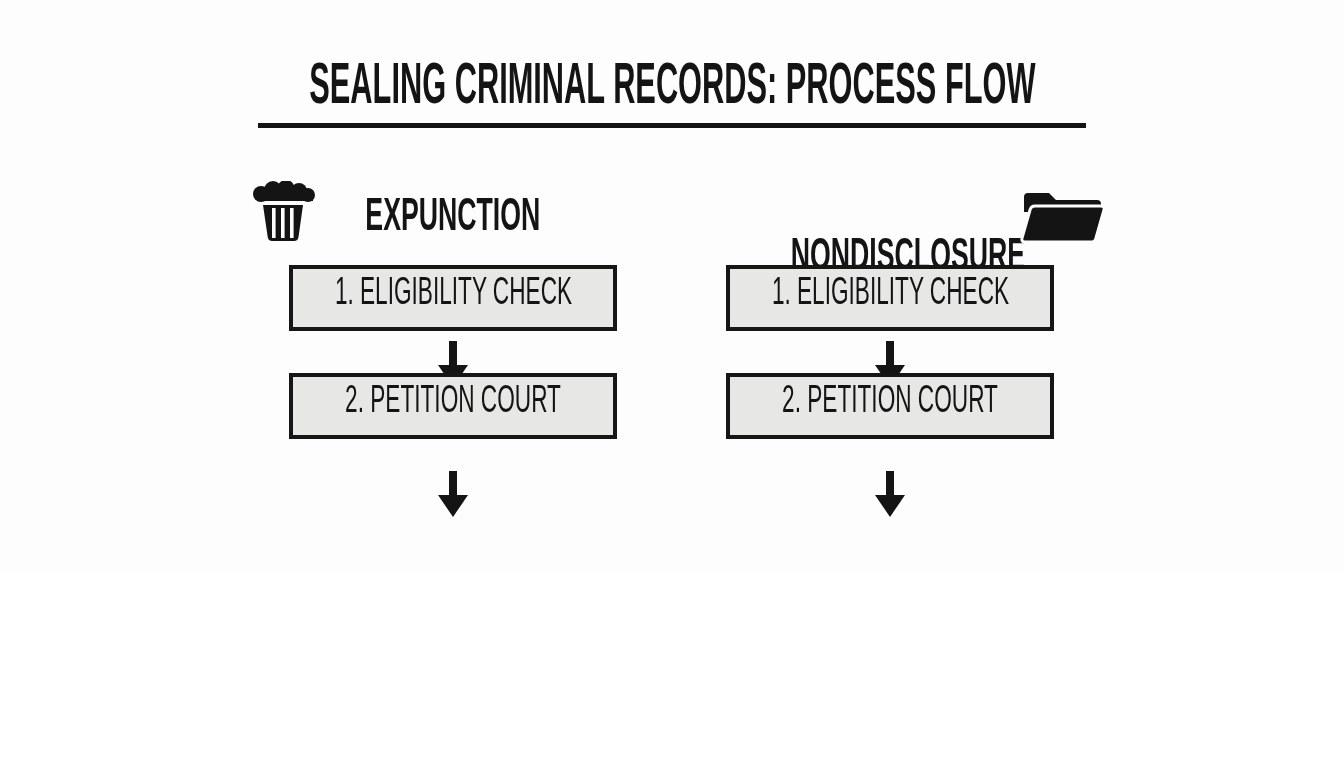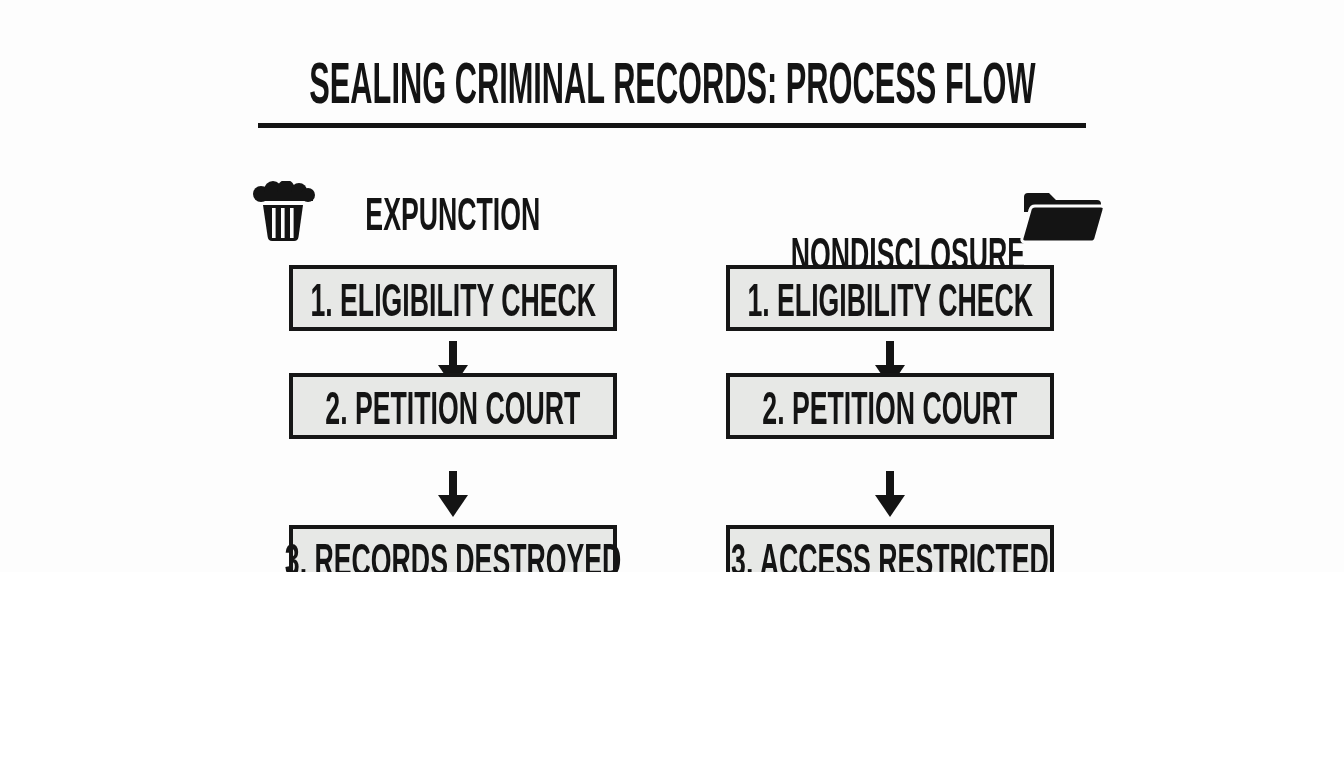--- a/index.html
+++ b/index.html
@@ -45,22 +45,22 @@
     font-weight: 700;
   }
   .col-label.left  { left: 289px; }
   .col-label.right { left: 706px; margin-top: 40px; }
   .flow-box {
     position: absolute;
     width: 328px; height: 66px;
     box-sizing: border-box;
     background: var(--boxfill, #e7e8e6);
     border: 4px solid var(--boxborder, #161616);
-    display: flex; align-items: flex-end; justify-content: center;
-    font-size: 46px; font-weight: 700;
+    display: flex; align-items: flex-start; justify-content: center;
+    font-size: 39px; font-weight: 400;
   }
   .c1 { left: 289px; }
   .c2 { left: 726px; }
   .r1 { top: 265px; }
   .r2 { top: 373px; }
   .r3 { top: 525px; }
   .arrow {
     position: absolute;
     width: 30px; height: 46px;
   }
@@ -116,23 +116,20 @@
     <rect x="11" y="0" width="8" height="26"></rect>
       <polygon points="0,24 30,24 15,46"></polygon>
   </svg>
   <div class="flow-box c1 r2">
     <span class="condense">2. PETITION COURT</span>
   </div>
   <svg class="arrow ac1 ar2" viewBox="0 0 30 46" aria-hidden="true">
     <rect x="11" y="0" width="8" height="26"></rect>
       <polygon points="0,24 30,24 15,46"></polygon>
   </svg>
-  <div class="flow-box c1 r3">
-    <span class="condense">3. RECORDS DESTROYED</span>
-  </div>
   <svg class="arrow ac1 ar3" viewBox="0 0 30 46" aria-hidden="true">
     <rect x="11" y="0" width="8" height="26"></rect>
       <polygon points="0,24 30,24 15,46"></polygon>
   </svg>
 
   <svg class="icon shredder" viewBox="0 0 90 104" aria-hidden="true">
     <rect x="25" y="3" width="40" height="27" rx="5" fill="none" stroke="currentColor" stroke-width="6"></rect>
     <rect x="33" y="12" width="24" height="4"></rect>
     <rect x="33" y="19" width="24" height="4"></rect>
     <rect x="5" y="36" width="80" height="29" rx="9"></rect>
@@ -154,23 +151,20 @@
     <rect x="11" y="0" width="8" height="26"></rect>
       <polygon points="0,24 30,24 15,46"></polygon>
   </svg>
   <div class="flow-box c2 r2">
     <span class="condense">2. PETITION COURT</span>
   </div>
   <svg class="arrow ac2 ar2" viewBox="0 0 30 46" aria-hidden="true">
     <rect x="11" y="0" width="8" height="26"></rect>
       <polygon points="0,24 30,24 15,46"></polygon>
   </svg>
-  <div class="flow-box c2 r3">
-    <span class="condense">3. ACCESS RESTRICTED</span>
-  </div>
   <svg class="arrow ac2 ar3" viewBox="0 0 30 46" aria-hidden="true">
     <rect x="11" y="0" width="8" height="26"></rect>
       <polygon points="0,24 30,24 15,46"></polygon>
   </svg>
 
   <svg class="icon lockedfolder" viewBox="0 0 96 84" aria-hidden="true">
     <path d="M10 19 v-7 q0 -4 4 -4 h21 l9 9 v2 z"></path>
     <path d="M7 24 q0 -5 5 -5 h76 q5 0 5 5 v50 q0 5 -5 5 h-76 q-5 0 -5 -5 z"></path>
     <path d="M38 46 v-9 a10 10 0 0 1 20 0 v9" fill="none" stroke="#fdfdfd" stroke-width="8"></path>
     <rect x="31" y="44" width="34" height="29" rx="5" fill="#fdfdfd"></rect>

